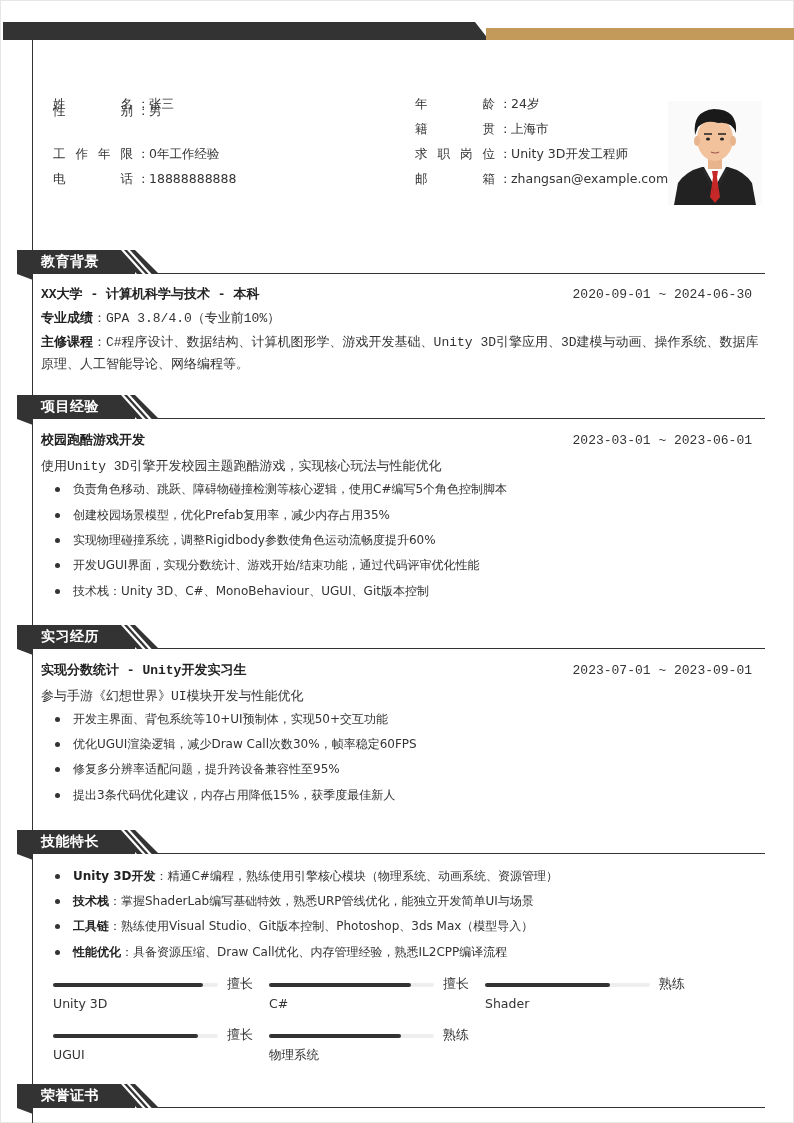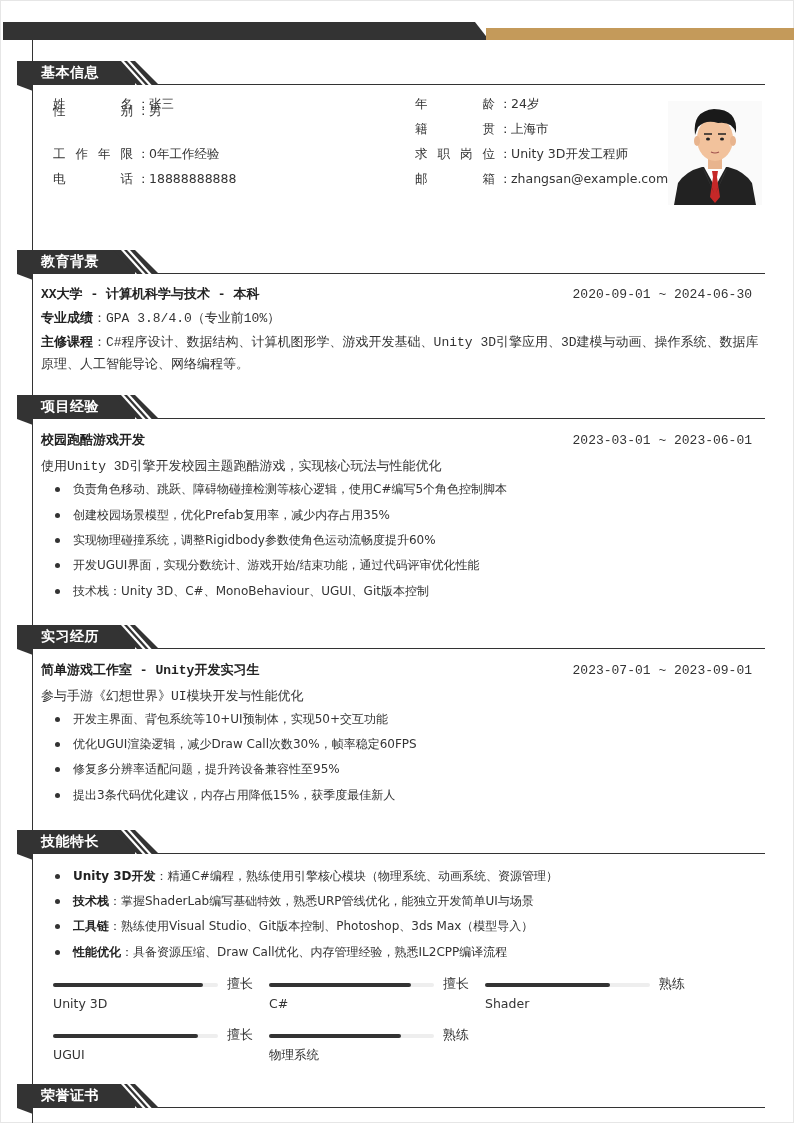--- a/index.html
+++ b/index.html
@@ -48,29 +48,20 @@
 </style>
 </head>
 <body>
 
 <div class="page">
 
   <div class="top-dark"></div>
   <div class="top-gold"></div>
   <div class="vline"></div>
 
-  <div class="section-head" style="top:60px;">
-    <div class="tab"></div>
-    <div class="tab-diag"></div>
-    <div class="stripe" style="left:104px;"></div>
-    <div class="stripe" style="left:110px;"></div>
-    <div class="fold"></div>
-    <div class="line"></div>
-    <span class="title">基本信息</span>
-  </div>
 
   <div class="info-row" style="left:52px; top:93px;">
     <span class="lbl">姓名</span><span class="colon" style="margin-left:4px;">：</span><span>张三</span>
   </div>
   <div class="info-row" style="left:52px; top:100px;">
     <span class="lbl">性别</span><span class="colon" style="margin-left:4px;">：</span><span>男</span>
   </div>
   <div class="info-row" style="left:52px; top:143px;">
     <span class="lbl">工作年限</span><span class="colon" style="margin-left:4px;">：</span><span>0年工作经验</span>
   </div>
@@ -188,21 +179,21 @@
     <div class="tab"></div>
     <div class="tab-diag"></div>
     <div class="stripe" style="left:104px;"></div>
     <div class="stripe" style="left:110px;"></div>
     <div class="fold"></div>
     <div class="line"></div>
     <span class="title">实习经历</span>
   </div>
 
   <div class="row" style="top:660px;">
-    <span class="bold">简单游戏工作室 - Unity开发实习生</span>
+    <span class="bold">实现分数统计 - Unity开发实习生</span>
     <span class="right">2023-07-01 ~ 2023-09-01</span>
   </div>
   <div class="row" style="top:686px;">
     <span>参与手游《幻想世界》UI模块开发与性能优化</span>
   </div>
   <div class="bullet" style="top:708px;">
       <span class="dot"></span>
       <span class="txt">开发主界面、背包系统等10+UI预制体，实现50+交互功能</span>
     </div>
   <div class="bullet" style="top:733px;">

